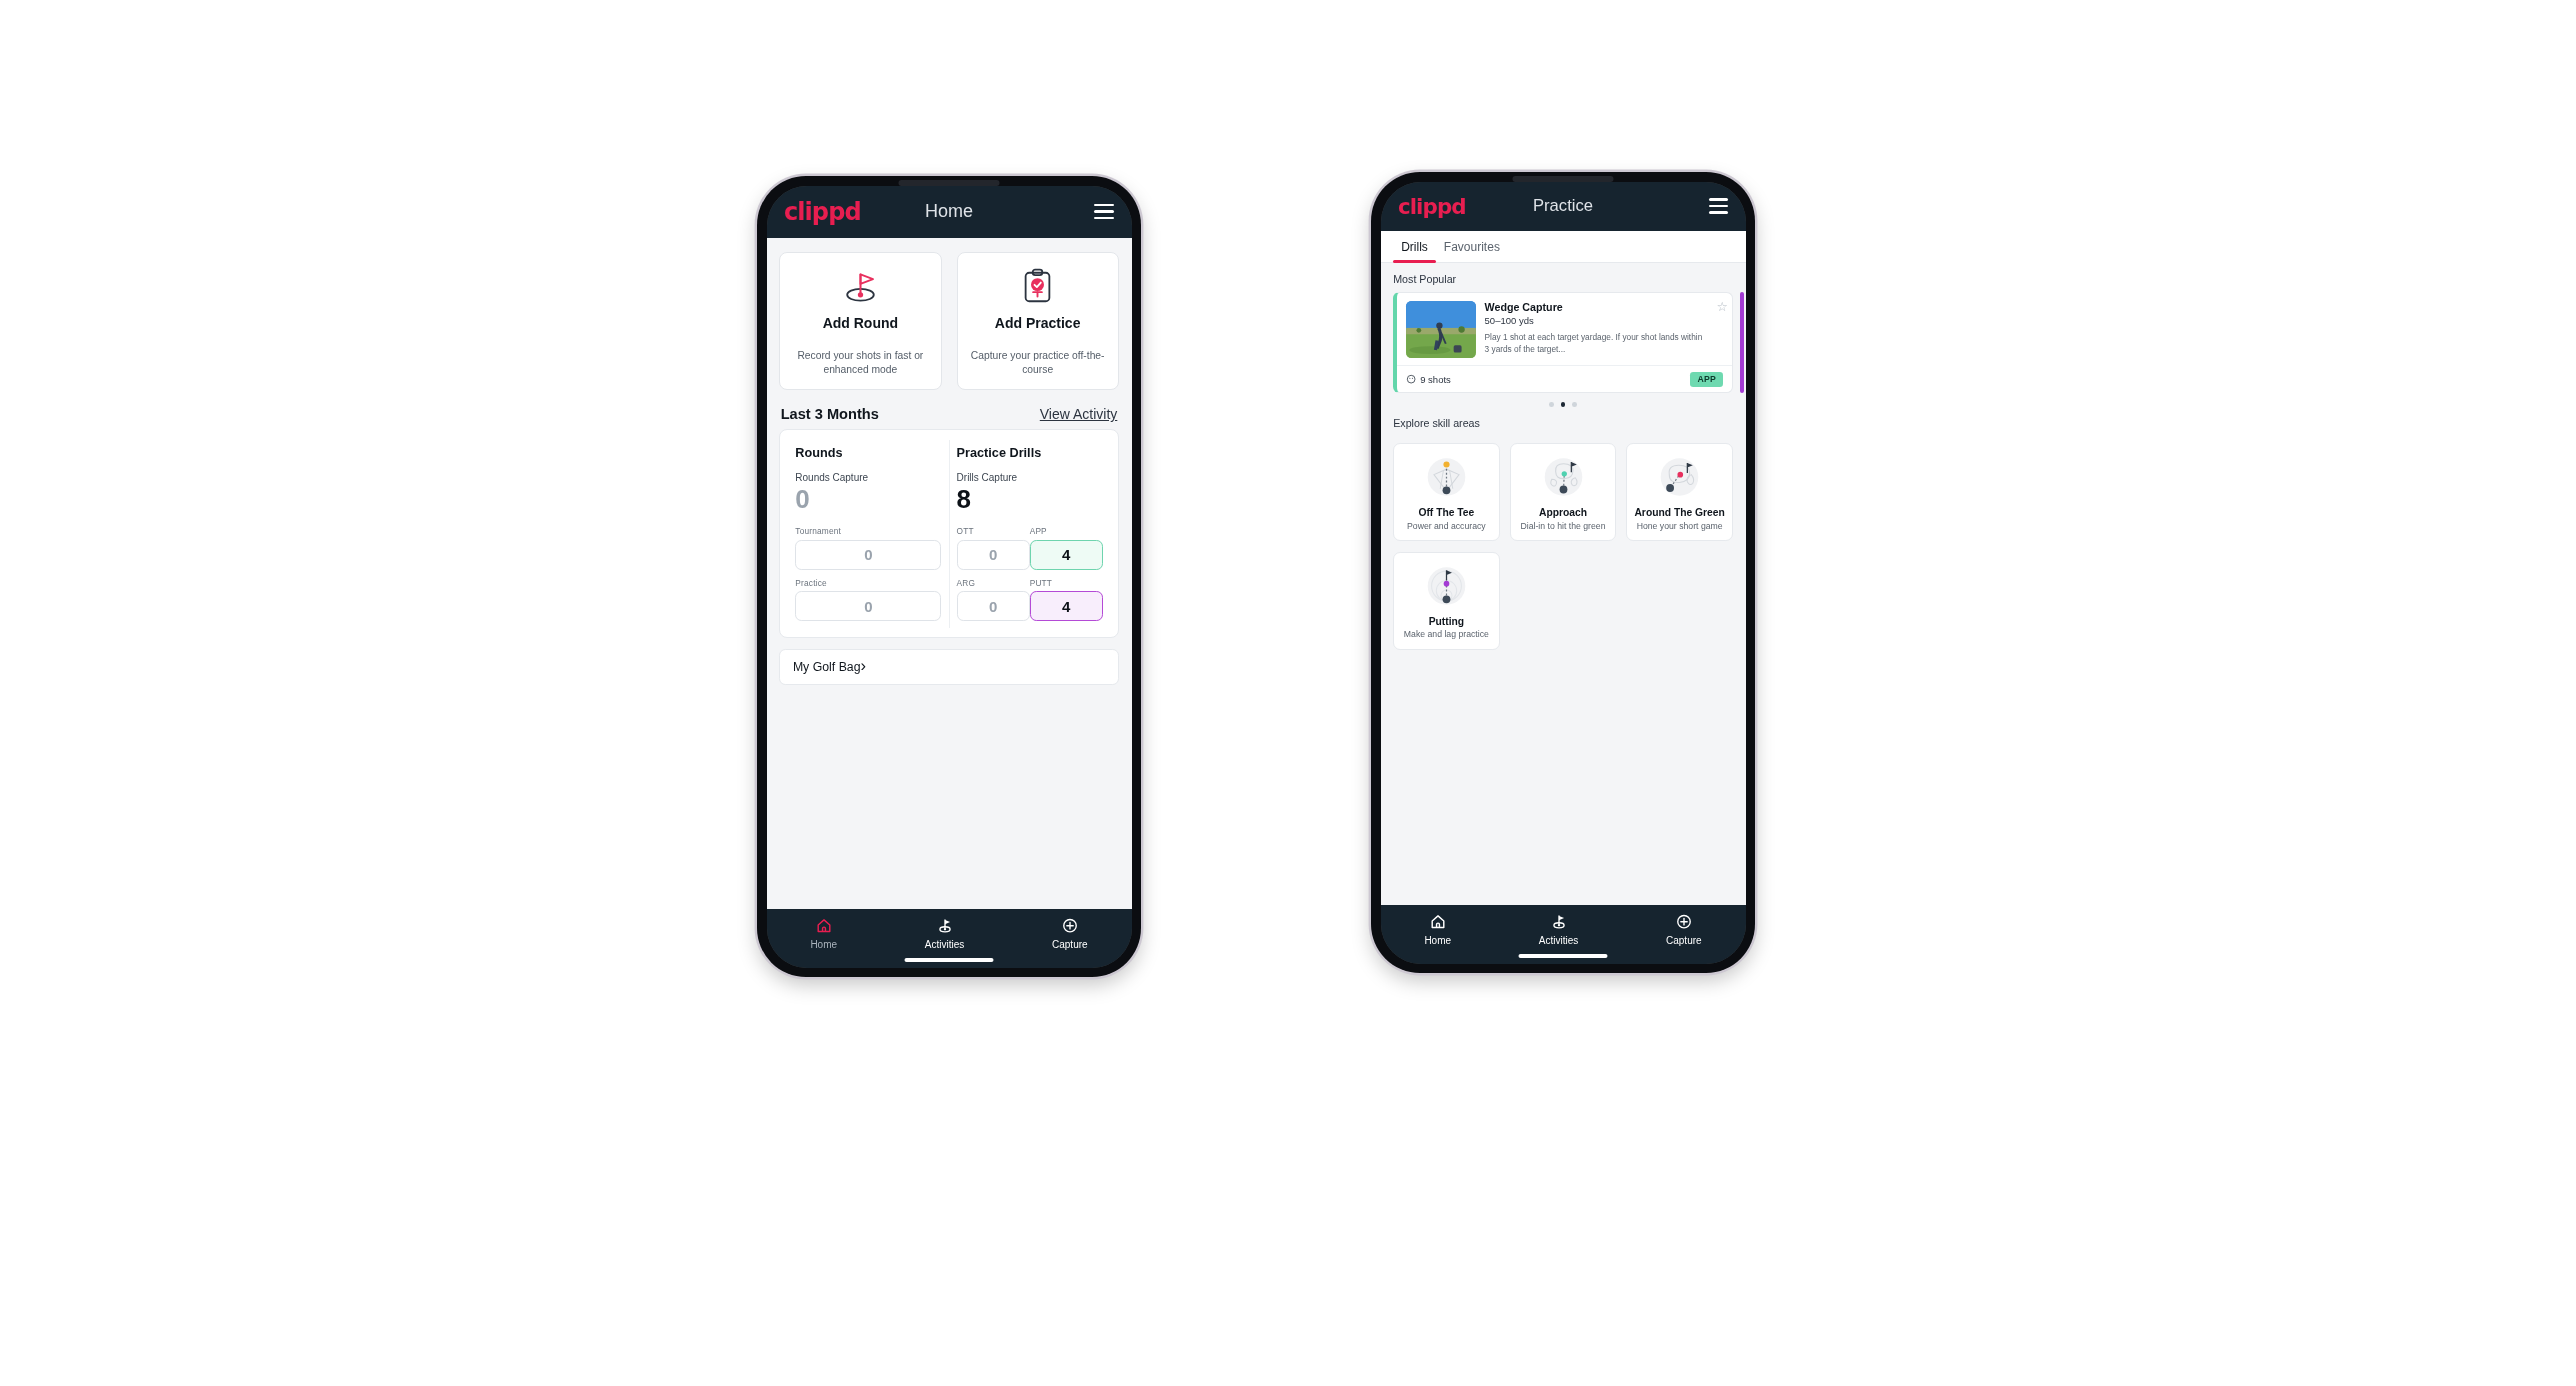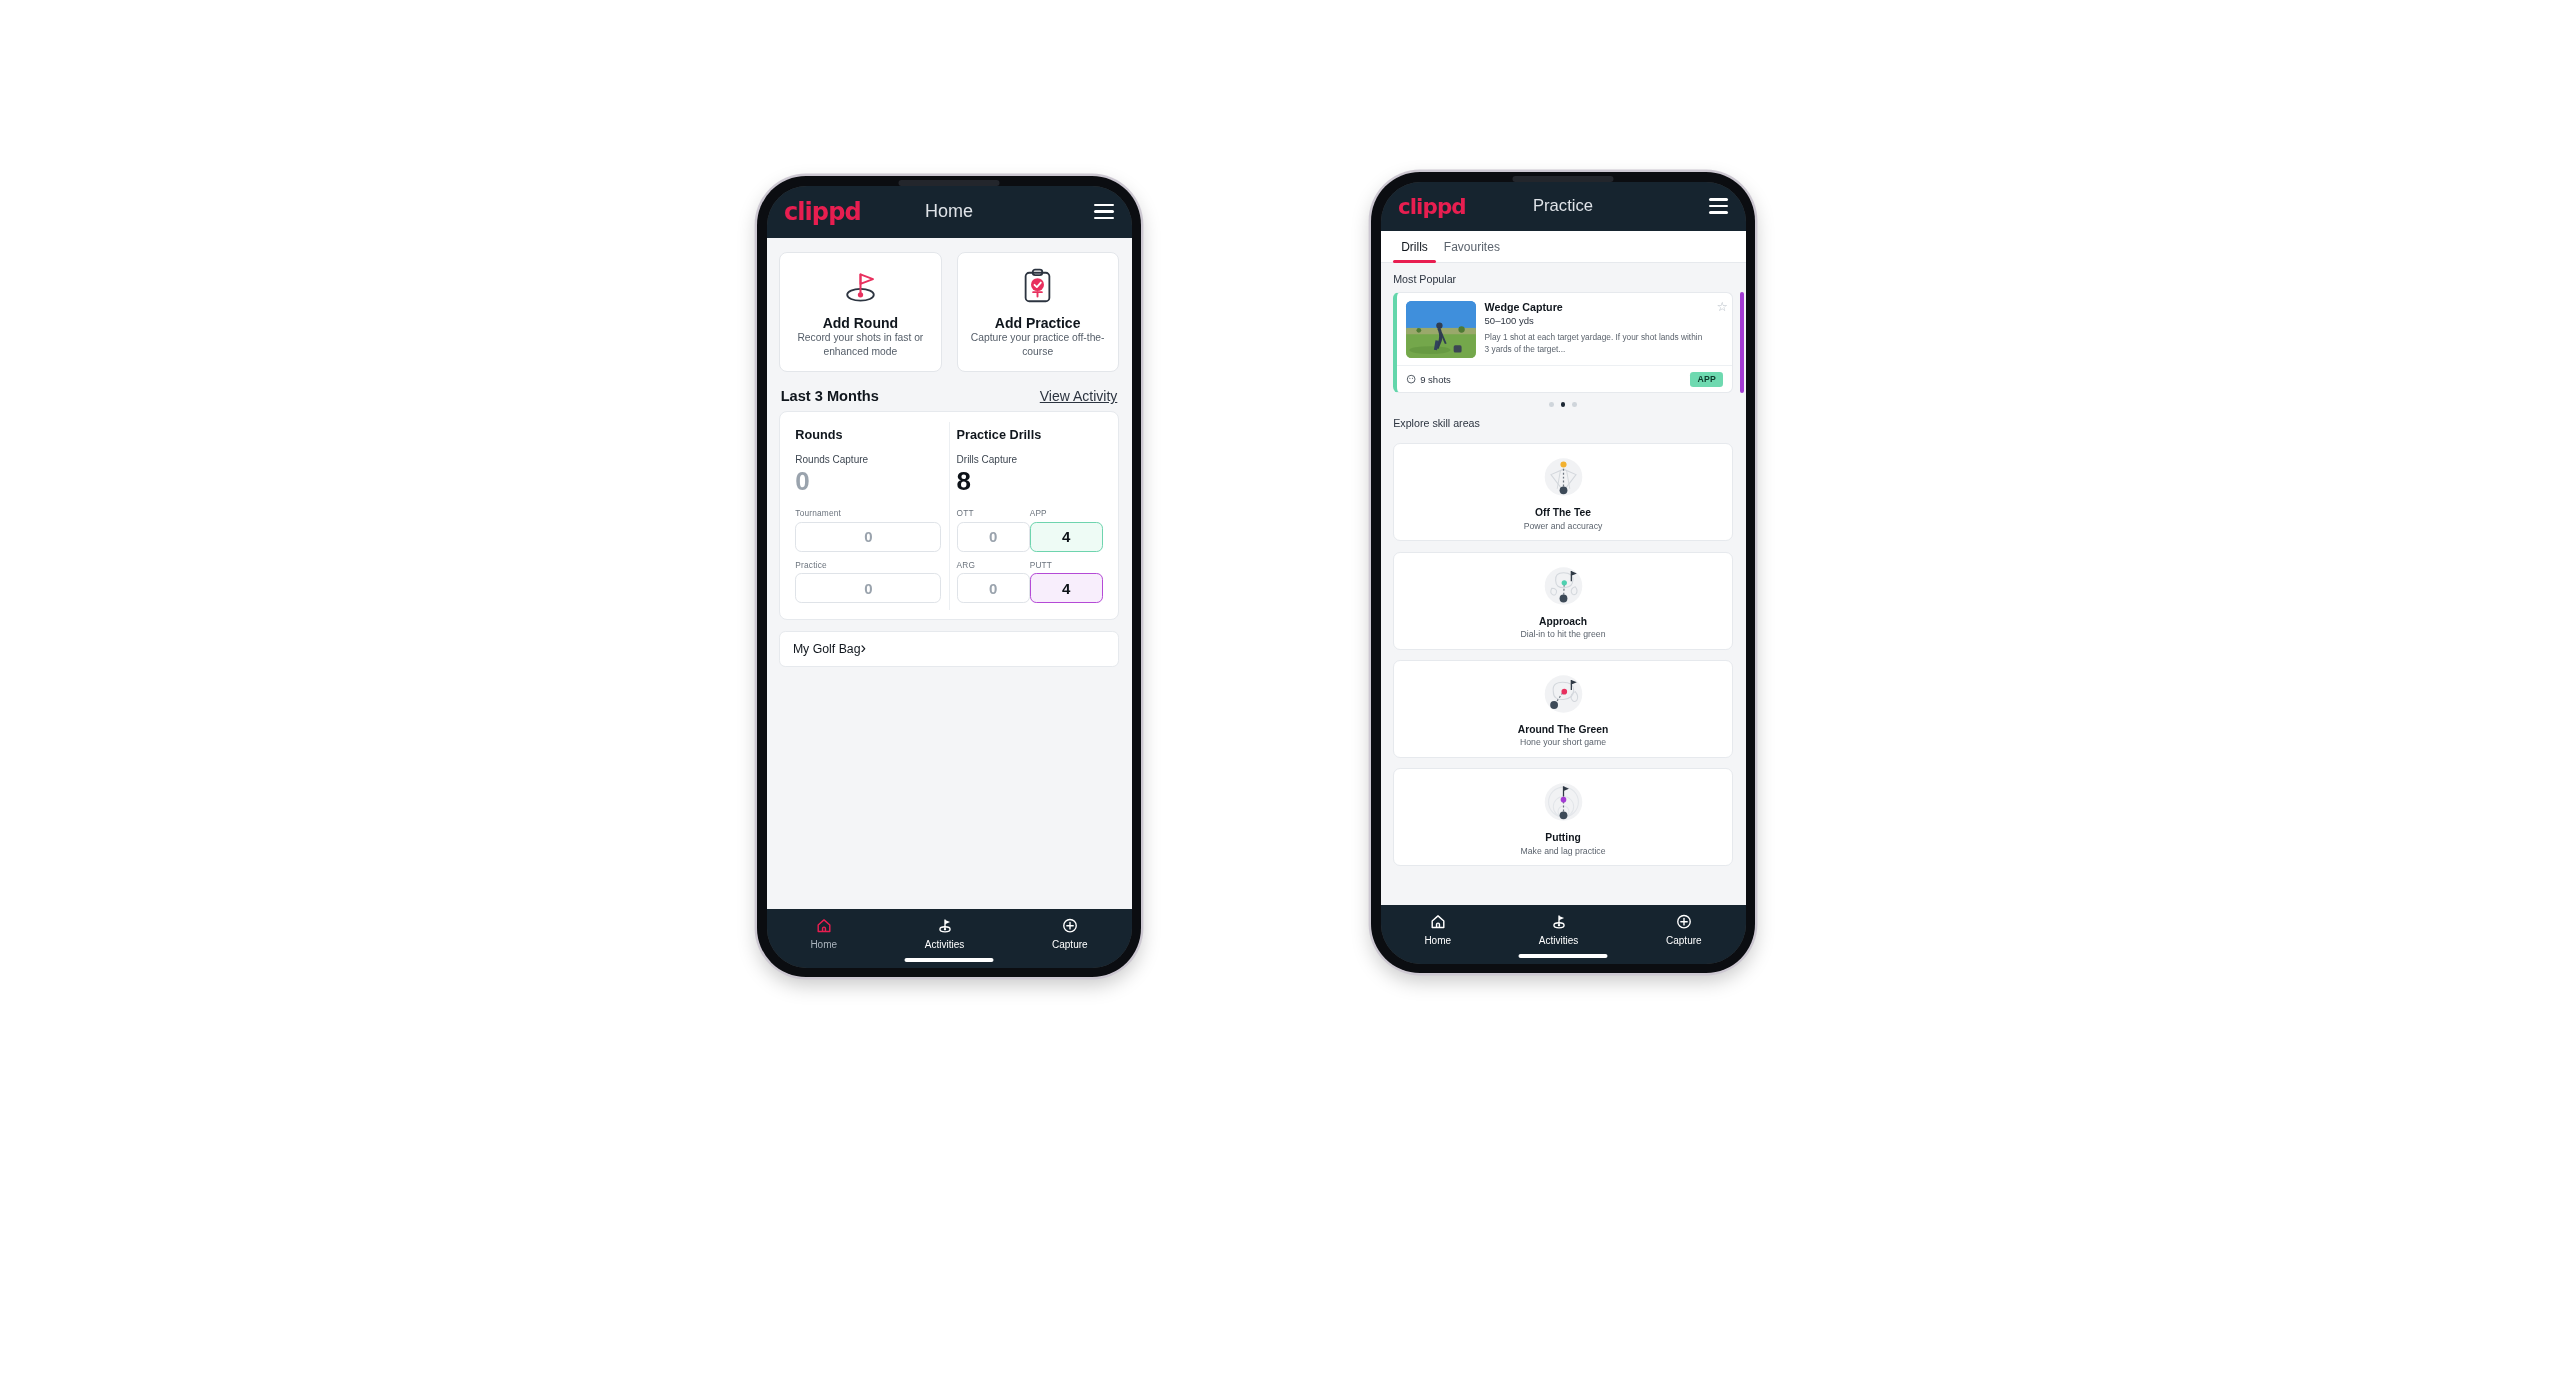--- a/index.html
+++ b/index.html
@@ -61,21 +61,21 @@
   .p1 .brand { font-size: 24px; }
   .p1 .appbar-title { font-size: 18px; }
   .p1 .hamburger span { width: 20.6px; height: 2.4px; }
 
   .action-row { display: flex; gap: 15px; padding: 14.2px 12.7px 0 12.7px; }
   .action-card {
     flex: 1; background: #ffffff; border: 0.8px solid #e3e6ea; border-radius: 8px;
     padding: 14.2px 6.3px 12px; text-align: center;
   }
   .action-icon { height: 40px; display: flex; align-items: center; justify-content: center; margin-bottom: 8px; }
-  .action-title { font-size: 14px; font-weight: 700; color: #10161d; margin-bottom: 0; text-align: center; }
+  .action-title { font-size: 14px; font-weight: 700; color: #10161d; margin-bottom: 18px; text-align: center; }
   .action-sub { font-size: 10.3px; line-height: 1.38; color: #545d68; }
 
   .section-head {
     display: flex; align-items: baseline; justify-content: space-between;
     padding: 16px 14.2px 7.1px;
   }
   .section-title { font-size: 14.6px; font-weight: 700; color: #10161d; }
   .section-link { font-size: 14px; color: #2c3440; text-decoration: underline; }
 
   .stats-card {
@@ -165,21 +165,21 @@
     padding: 2.4px 7.1px; border-radius: 3.2px; letter-spacing: 0.2px;
   }
   .next-card-edge {
     position: absolute; top: 0; bottom: 0; right: 1.6px; width: 4px;
     background: #a43bd4; border-radius: 2.4px;
   }
   .dots { display: flex; gap: 7.1px; justify-content: center; padding: 8.7px 0 0; }
   .dot { width: 4.7px; height: 4.7px; border-radius: 50%; background: #cfd5db; }
   .dot.active { background: #1d2935; }
 
-  .skill-grid { display: grid; grid-template-columns: 1fr; gap: 10.3px; padding: 8px 12.7px 0; }
+  .skill-grid { display: grid; grid-template-columns: 1fr 1fr 1fr; gap: 10.3px; padding: 8px 12.7px 0; }
   .skill-card {
     background: #ffffff; border: 0.8px solid #e6e9ed; border-radius: 7.1px;
     padding: 8.7px 4.7px 9.5px; text-align: center;
   }
   .skill-ico { height: 49px; display: flex; align-items: center; justify-content: center; margin-bottom: 5.5px; }
   .skill-title { font-size: 10.3px; font-weight: 700; color: #10161d; }
   .skill-sub { font-size: 8.7px; color: #5b636d; margin-top: 2.4px; }
 
   
   .caption {

